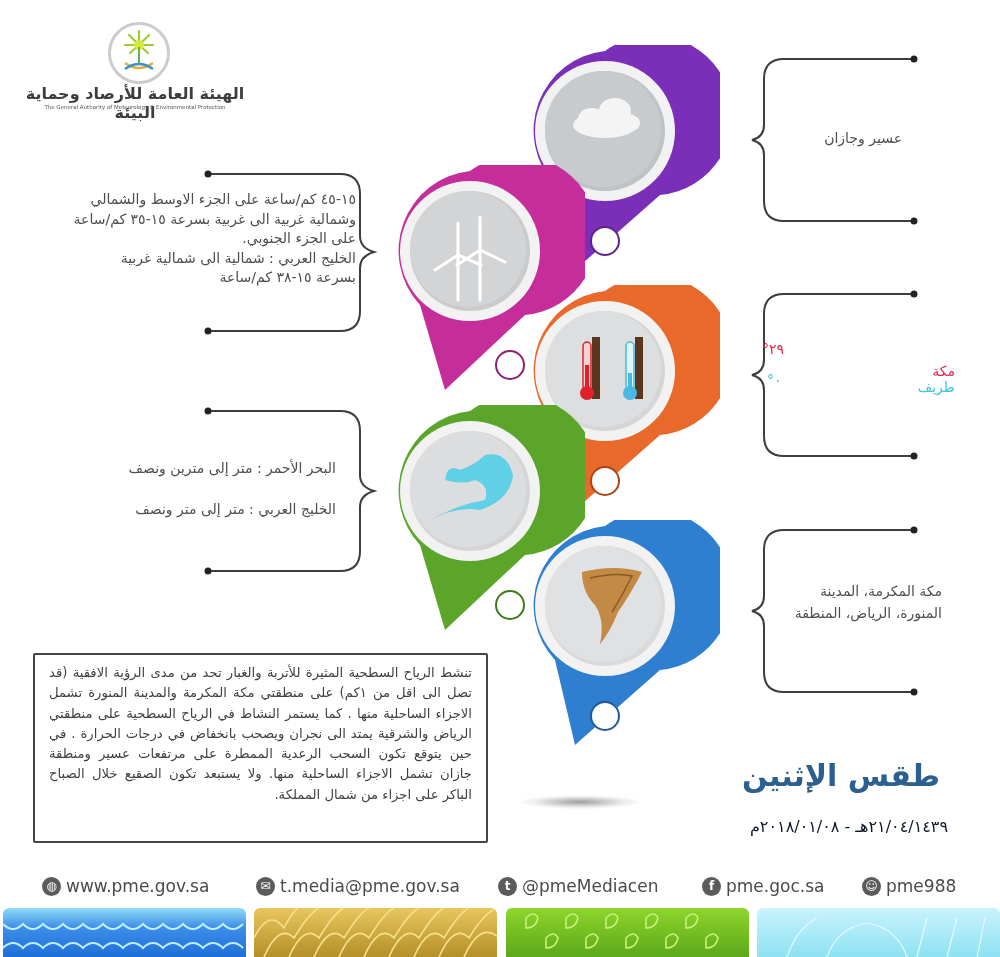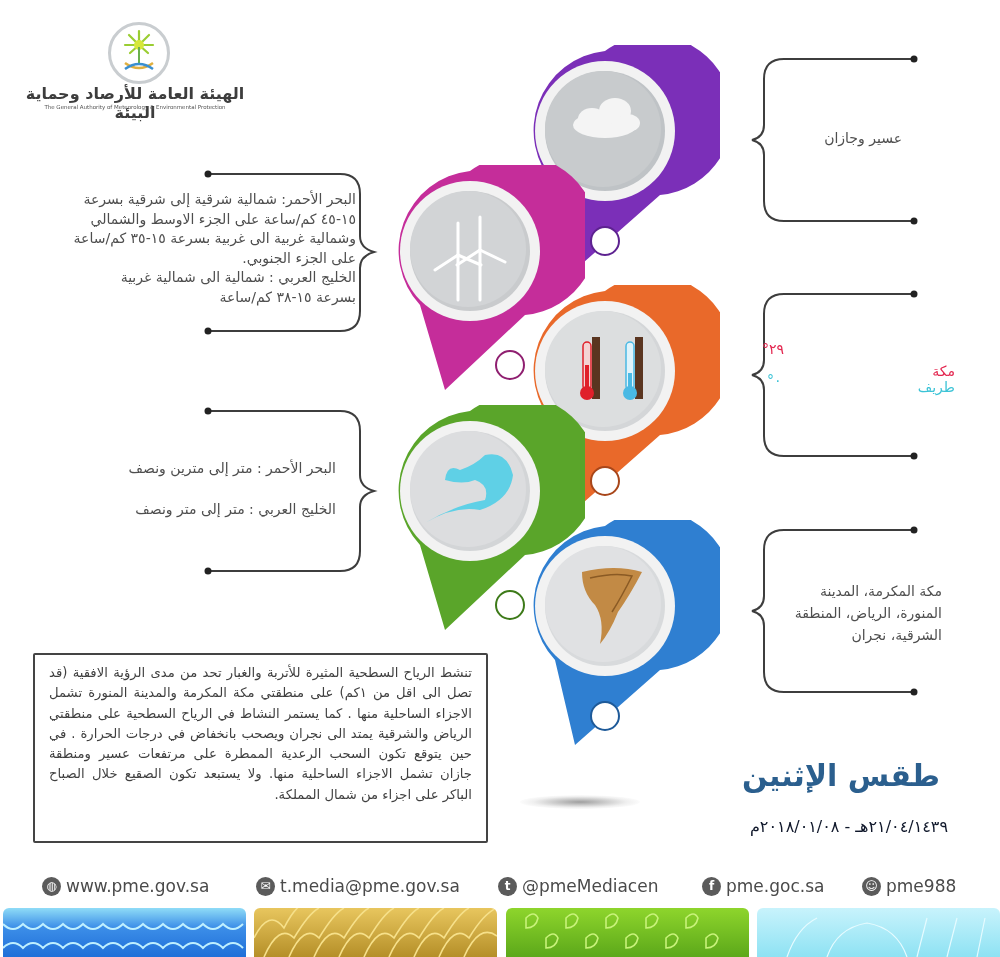--- a/index.html
+++ b/index.html
@@ -161,40 +161,38 @@
 </svg>
 <svg class="brace" style="left:200px;top:407px;" width="180" height="168" viewBox="0 0 180 168">
   <path d="M8 4 L140 4 Q160 4 160 24 L160 68 Q160 80 174 84 Q160 88 160 100 L160 144 Q160 164 140 164 L8 164" stroke="#3d3d3d" stroke-width="2" fill="none"></path>
   <circle cx="8" cy="4" r="3.5" fill="#222"></circle>
     <circle cx="8" cy="164" r="3.5" fill="#222"></circle>
 </svg>
 
 <div class="txt rtl" style="right:98px;top:128px;font-size:14px;">عسير وجازان</div>
 
 <div class="txt rtl" style="left:20px;top:190px;width:336px;font-size:14px;line-height:19.5px;">
-  <div>البحر الأحمر: شمالية شرقية إلى شرقية بسرعة</div>
   <div>١٥-٤٥ كم/ساعة على الجزء الاوسط والشمالي</div>
   <div>وشمالية غربية الى غربية بسرعة ١٥-٣٥ كم/ساعة</div>
   <div>على الجزء الجنوبي.</div>
   <div>الخليج العربي : شمالية الى شمالية غربية</div>
   <div>بسرعة ١٥-٣٨ كم/ساعة</div>
 </div>
 
 <div class="txt txt-big rtl" style="right:45px;top:356px;color:#e3264f;">مكة</div>
 <div class="txt txt-big" style="left:762px;top:334px;color:#e3264f;direction:rtl;">٢٩°</div>
 <div class="txt txt-big rtl" style="right:45px;top:372px;color:#3cc3d6;">طريف</div>
 <div class="txt" style="left:767px;top:370px;color:#3cc3d6;font-size:14px;direction:rtl;">٠°</div>
 
 <div class="txt rtl" style="left:40px;top:458px;width:296px;font-size:14px;">البحر الأحمر : متر إلى مترين ونصف</div>
 <div class="txt rtl" style="left:40px;top:499px;width:296px;font-size:14px;">الخليج العربي : متر إلى متر ونصف</div>
 
 <div class="txt rtl" style="right:58px;top:580px;width:200px;font-size:14px;line-height:22px;">
   <div>مكة المكرمة، المدينة</div>
   <div>المنورة، الرياض، المنطقة</div>
-  <div>الشرقية، نجران</div>
 </div>
 
 <div class="note-box">تنشط الرياح السطحية المثيرة للأتربة والغبار تحد من مدى الرؤية الافقية (قد تصل الى اقل من ١كم) على منطقتي مكة المكرمة والمدينة المنورة تشمل الاجزاء الساحلية منها . كما يستمر النشاط في الرياح السطحية على منطقتي الرياض والشرقية يمتد الى نجران ويصحب بانخفاض في درجات الحرارة . في حين يتوقع تكون السحب الرعدية الممطرة على مرتفعات عسير ومنطقة جازان تشمل الاجزاء الساحلية منها. ولا يستبعد تكون الصقيع خلال الصباح الباكر على اجزاء من شمال المملكة.</div>
 
 <div class="shadow"></div>
 
 <div class="title">طقس الإثنين</div>
 <div class="date">٢١/٠٤/١٤٣٩هـ  -  ٢٠١٨/٠١/٠٨م</div>
 
 <div class="contacts">

